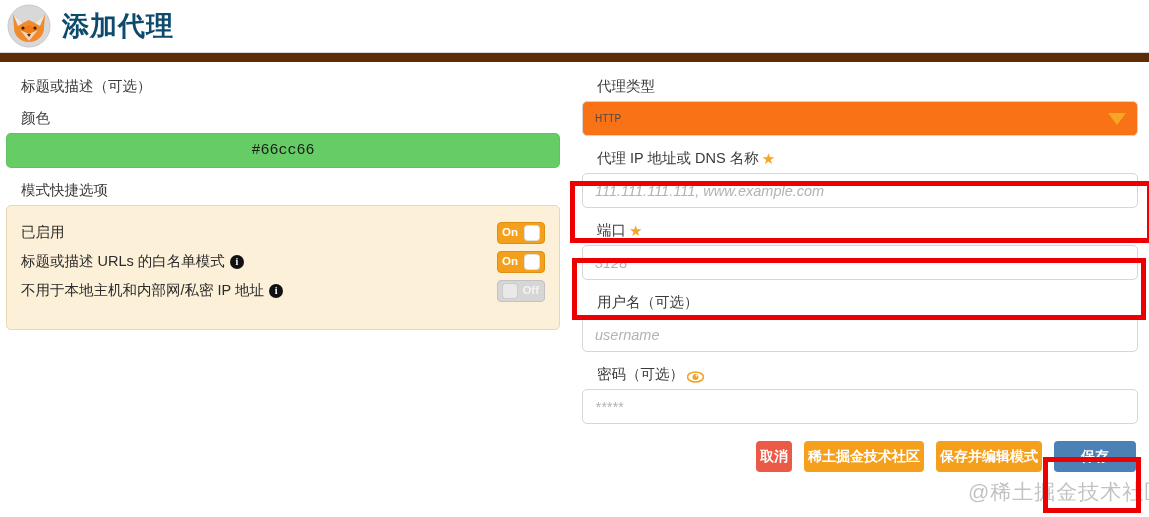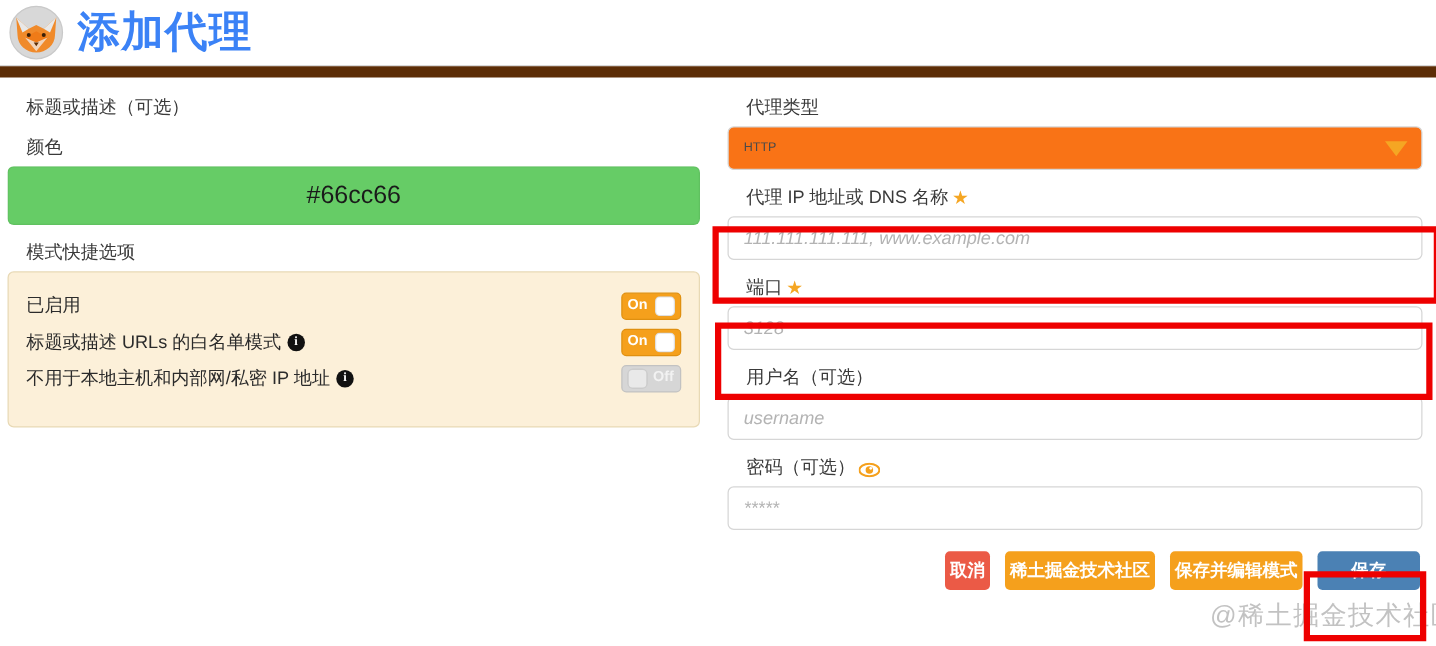--- a/index.html
+++ b/index.html
@@ -24,23 +24,23 @@
     box-sizing: border-box;
   }
   .logo {
     width: 46px;
     height: 46px;
     flex: 0 0 46px;
     position: relative;
   }
   .logo svg { display: block; }
   .app-title {
-    font-size: 34px;
+    font-size: 27px;
     font-weight: bold;
-    color: #3b82f6;
+    color: #0c4a6e;
     margin-left: 10px;
     letter-spacing: 1px;
     line-height: 1;
   }
   .header-rule {
     height: 9px;
     background: #5c2d06;
     width: 100%;
   }
   .header-rule-thin {
@@ -94,29 +94,29 @@
     outline: none;
   }
   input.text-input::placeholder {
     color: #b3b3b3;
     font-style: italic;
   }
 
   
   .color-swatch {
     width: 100%;
-    height: 47px;
+    height: 35px;
     box-sizing: border-box;
     border-radius: 5px;
     display: flex;
     align-items: center;
     justify-content: center;
-    font-size: 20px;
+    font-size: 15px;
     color: #1a1a1a;
-    font-family: Liberation Sans, sans-serif;
+    font-family: Liberation Mono, monospace;
     border: 1px solid rgba(0,0,0,0.05);
   }
 
   
   .select-wrap {
     position: relative;
     width: 100%;
   }
   .select-box {
     width: 100%;

